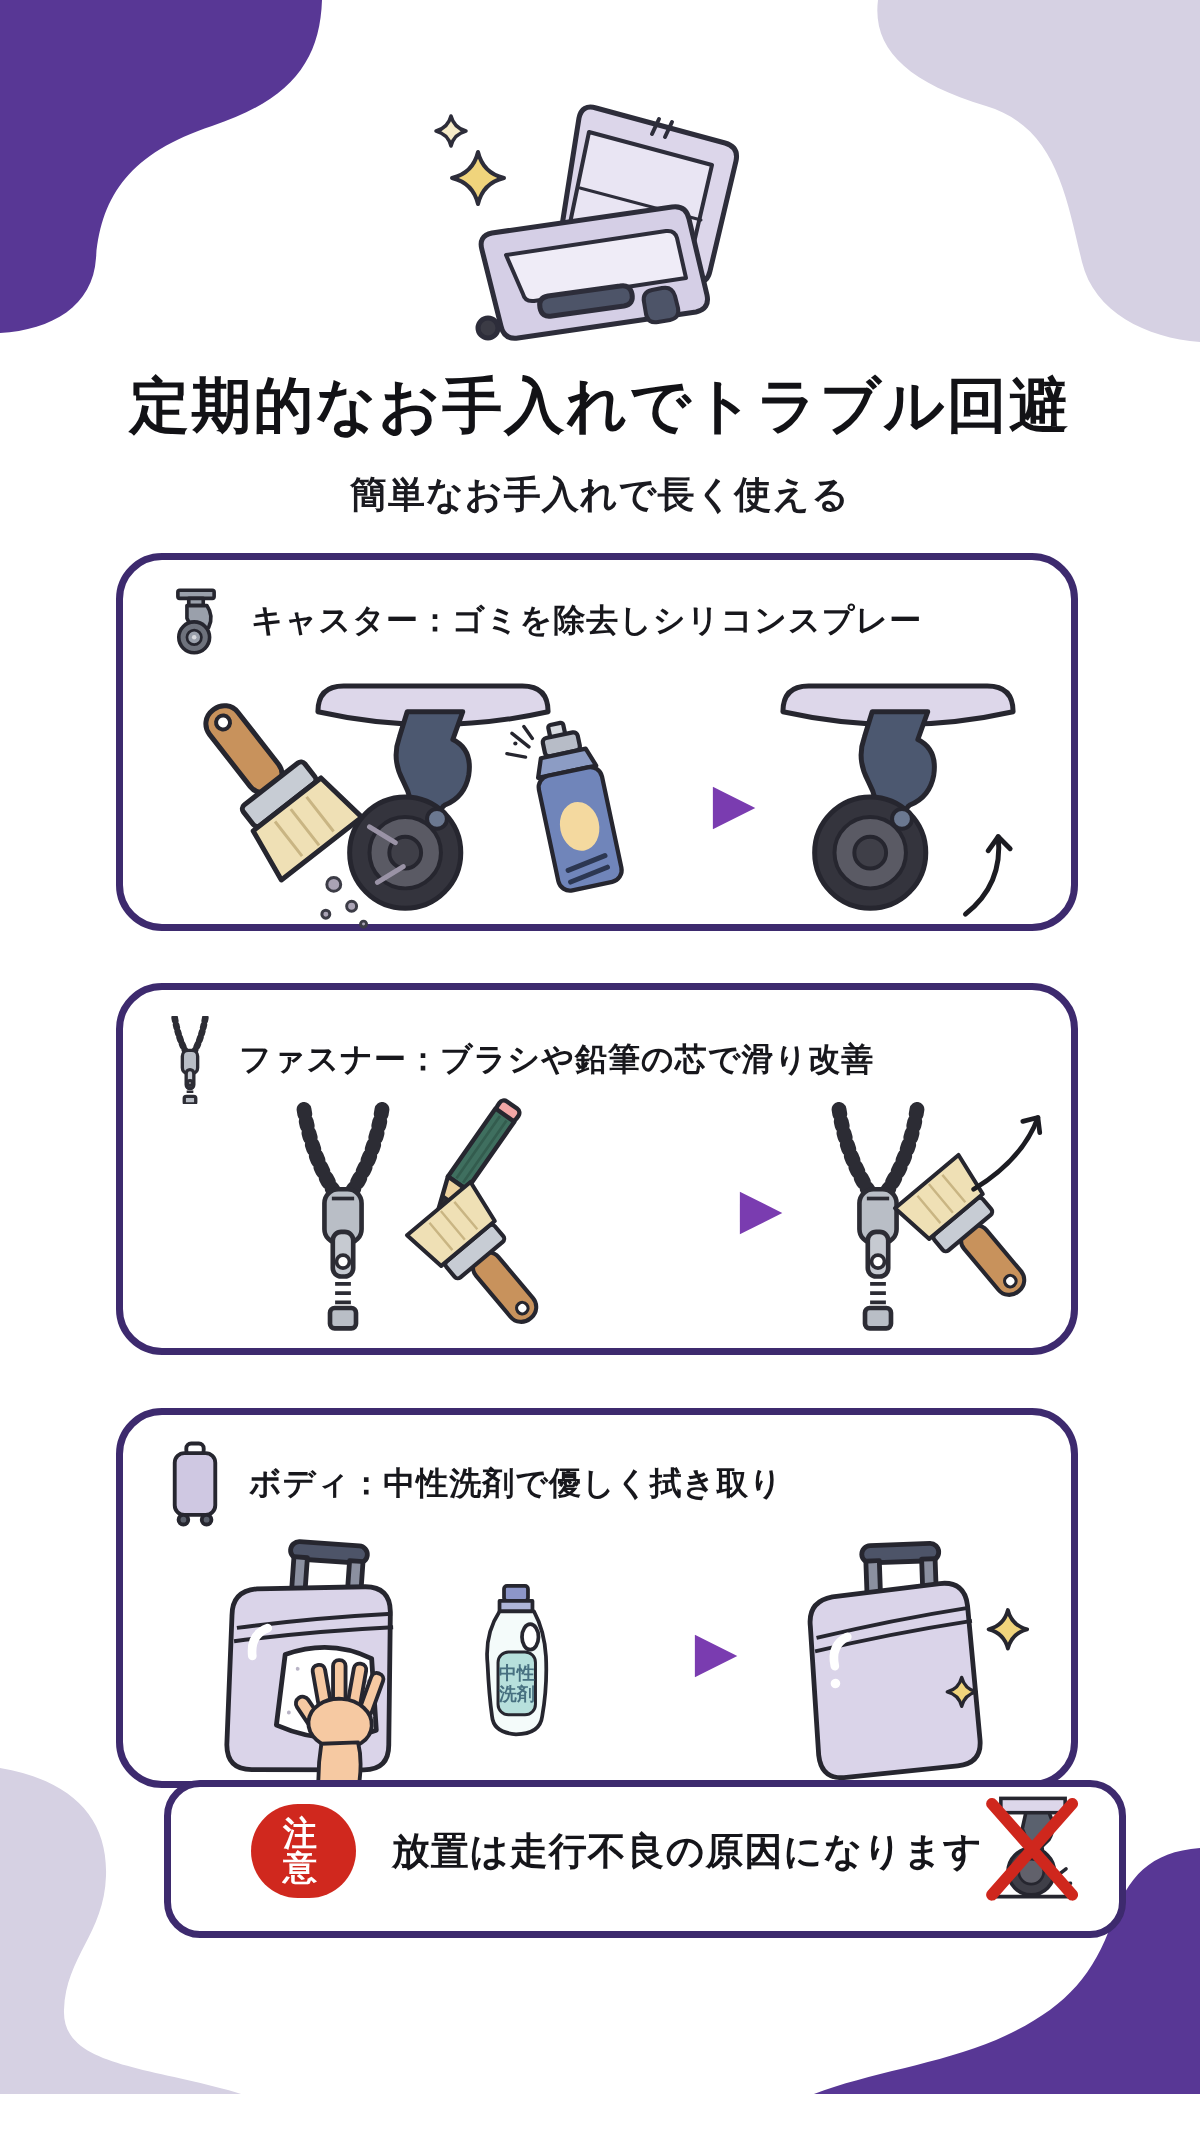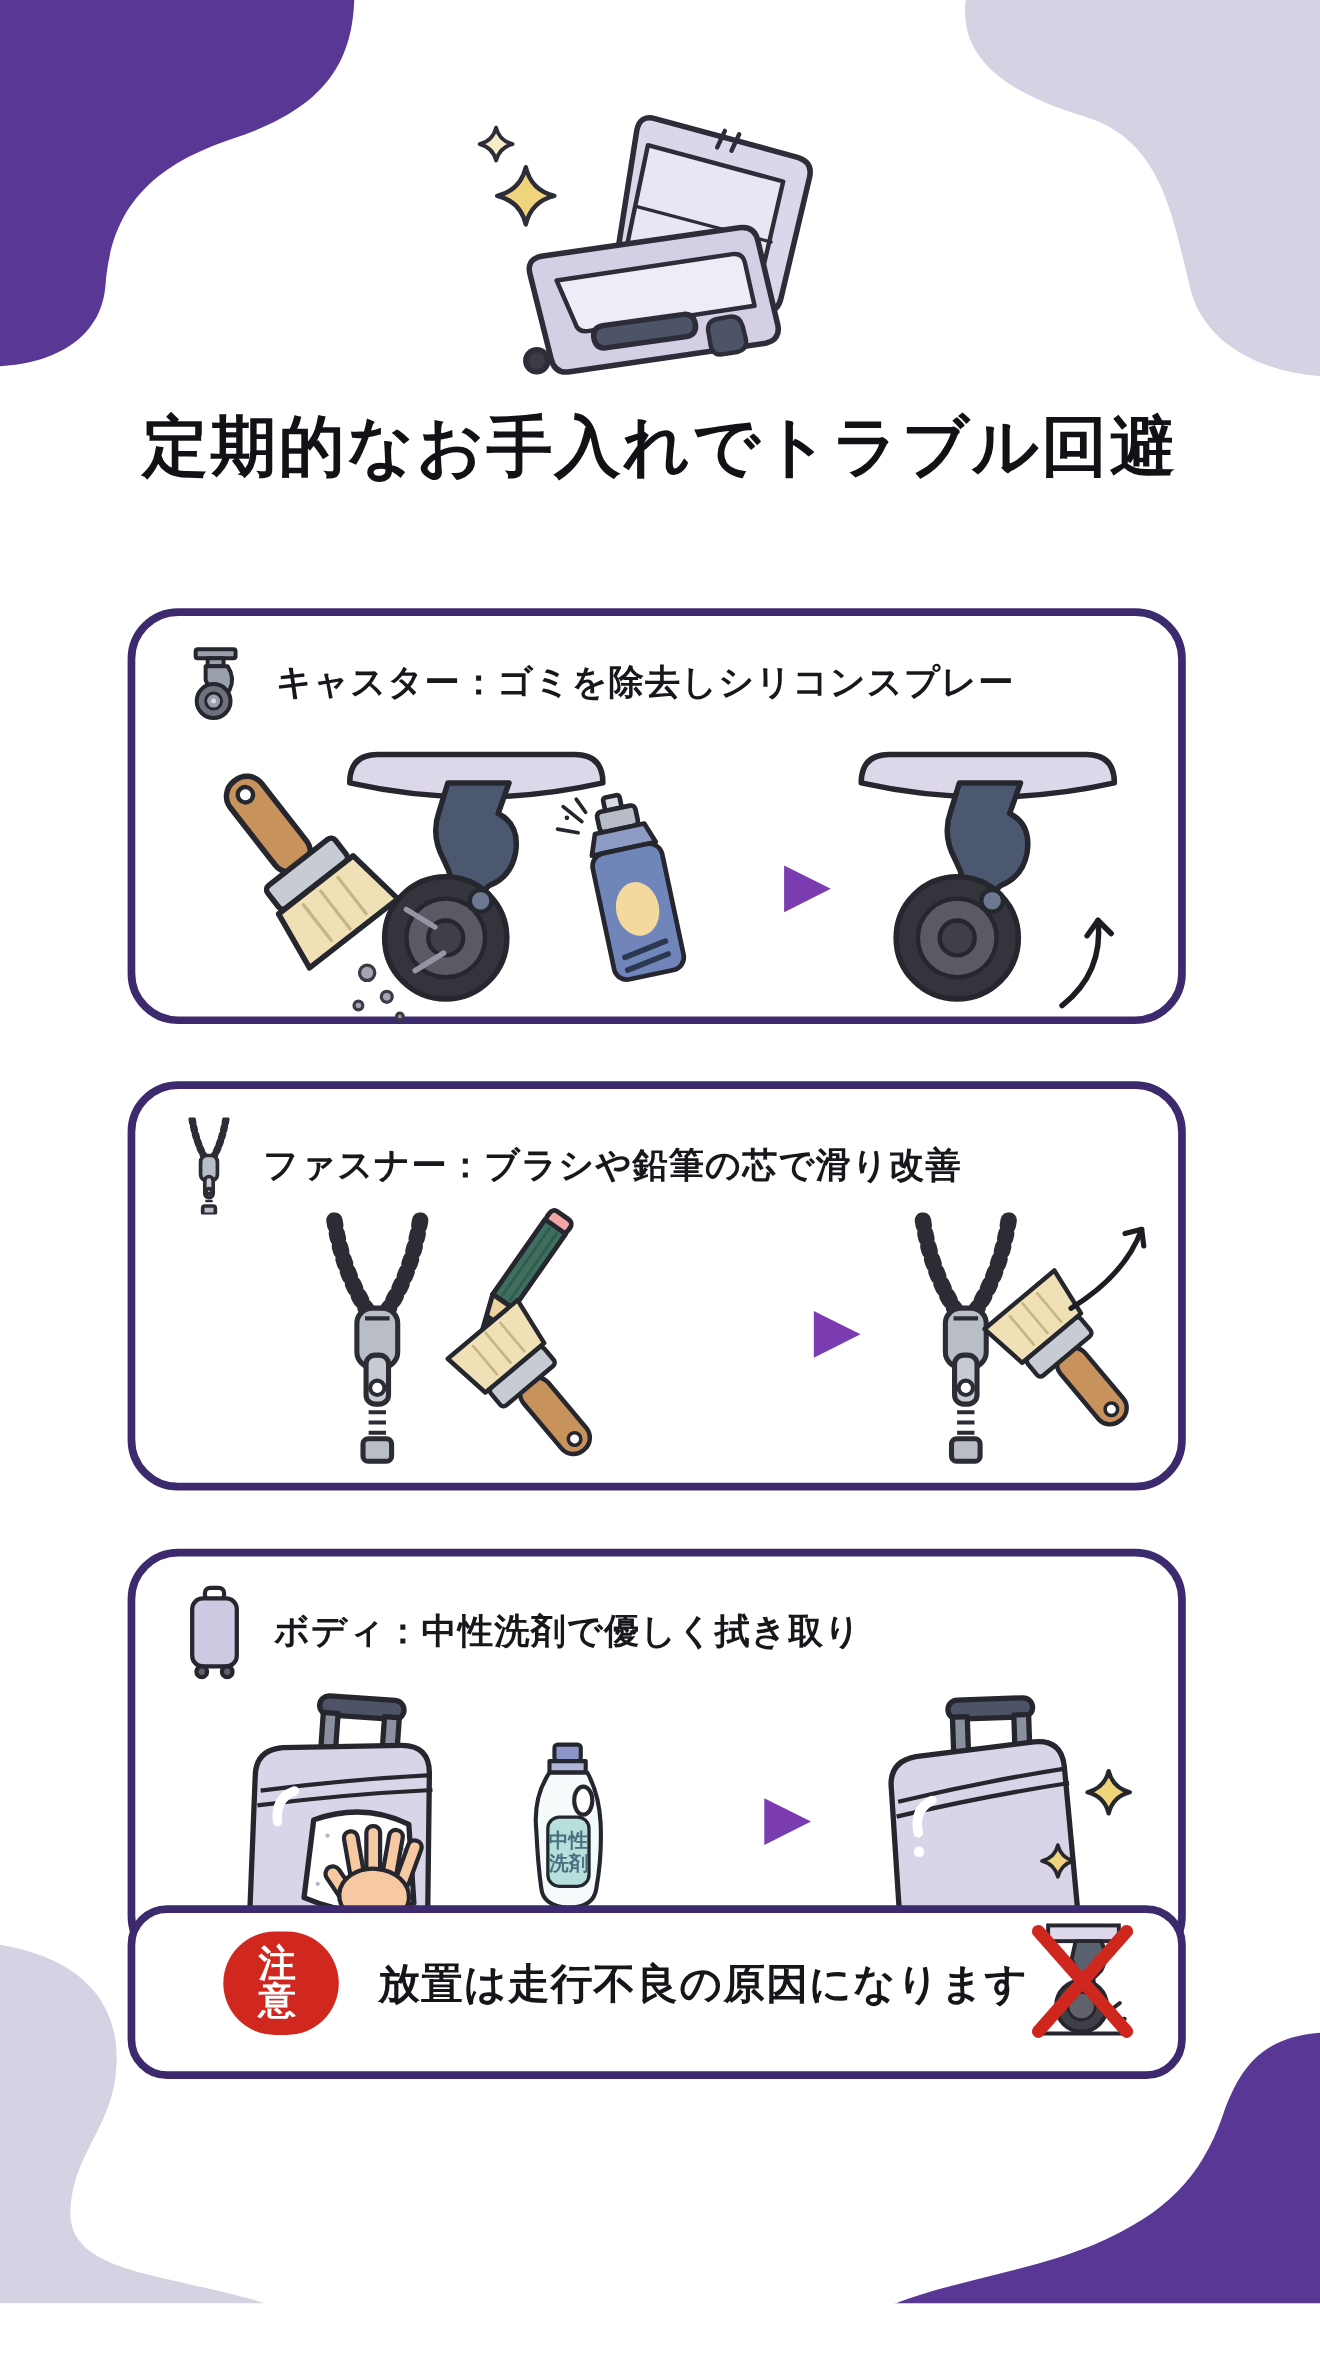--- a/index.html
+++ b/index.html
@@ -12,22 +12,22 @@
   .subtitle{position:absolute;top:470px;left:0;width:1200px;margin:0;text-align:center;
          font-size:37px;font-weight:700;letter-spacing:1px;color:#1a1a20;}
   .card{position:absolute;left:116px;width:962px;border:7px solid #3d2a6e;border-radius:46px;
         background:#ffffff;box-sizing:border-box;}
   #card-caster{top:553px;height:378px;}
   #card-zipper{top:983px;height:372px;}
   #card-body{top:1408px;height:380px;}
   .card-head{position:absolute;top:26px;left:44px;display:flex;align-items:center;gap:26px;}
   .card-title{font-size:32px;font-weight:800;letter-spacing:1px;color:#17171c;white-space:nowrap;}
   .art{position:absolute;}
-  .note{top:1732px;height:158px;border-radius:36px;display:flex;align-items:center;
-        padding:0 36px 16px 80px;}
+  .note{top:1780px;height:158px;border-radius:36px;display:flex;align-items:center;
+        padding:0 36px 16px 80px;margin-left:48px;}
   .badge{background:#d0281e;color:#ffffff;font-size:34px;font-weight:800;letter-spacing:6px;
          padding:12px 28px 14px 32px;border-radius:999px;line-height:1;}
   .note-text{font-size:38px;font-weight:800;letter-spacing:1px;margin-left:36px;white-space:nowrap;}
   .note-ill{margin-left:auto;width:100px;height:116px;}
   svg text{font-family:"Liberation Sans","DejaVu Sans",sans-serif;}
 </style>
 </head>
 <body>
 
 <svg width="0" height="0" style="position:absolute" aria-hidden="true">
@@ -60,20 +60,21 @@
         <path d="M116 218 Q114 208 124 206 L196 196 Q206 194 208 204 Q210 214 200 216 L128 226 Q118 228 116 218 Z" fill="#4d5468"></path>
         <path d="M238 198 Q248 196 251 206 L254 218 Q256 228 246 230 L234 232 Q224 234 222 224 L220 212 Q218 202 228 200 Z" fill="#4d5468" stroke-width="4"></path>
         <circle cx="64" cy="238" r="10" fill="#3b3b45"></circle>
       </g>
       <path d="M54 62 Q59 83 80 88 Q59 93 54 114 Q49 93 28 88 Q49 83 54 62 Z" fill="#f0d47c" stroke="#2d2d3a" stroke-width="4" stroke-linejoin="round"></path>
       <path d="M27 26 Q30 38 42 41 Q30 44 27 56 Q24 44 12 41 Q24 38 27 26 Z" fill="#f7ecc8" stroke="#2d2d3a" stroke-width="3.5" stroke-linejoin="round"></path>
     </svg>
   </div>
 
   <h1 class="title">定期的なお手入れでトラブル回避</h1>
+  <h2 class="subtitle">簡単なお手入れで長く使える</h2>
 
   <section class="card" id="card-caster">
     <div class="card-head">
       <svg width="58" height="70" viewBox="0 0 64 76">
         <g stroke="#26262f" stroke-width="4" stroke-linejoin="round">
           <rect x="12" y="4" width="40" height="9" rx="2" fill="#9aa0ab"></rect>
           <rect x="24" y="13" width="16" height="8" fill="#9aa0ab"></rect>
           <path d="M22 21 L44 21 Q52 33 46 45 L40 51 L42 60 L28 60 Q28 45 22 35 Z" fill="#9aa0ab"></path>
           <circle cx="30" cy="56" r="17" fill="#6e727c"></circle>
           <circle cx="30" cy="56" r="8" fill="#9aa0ab" stroke-width="3"></circle>

